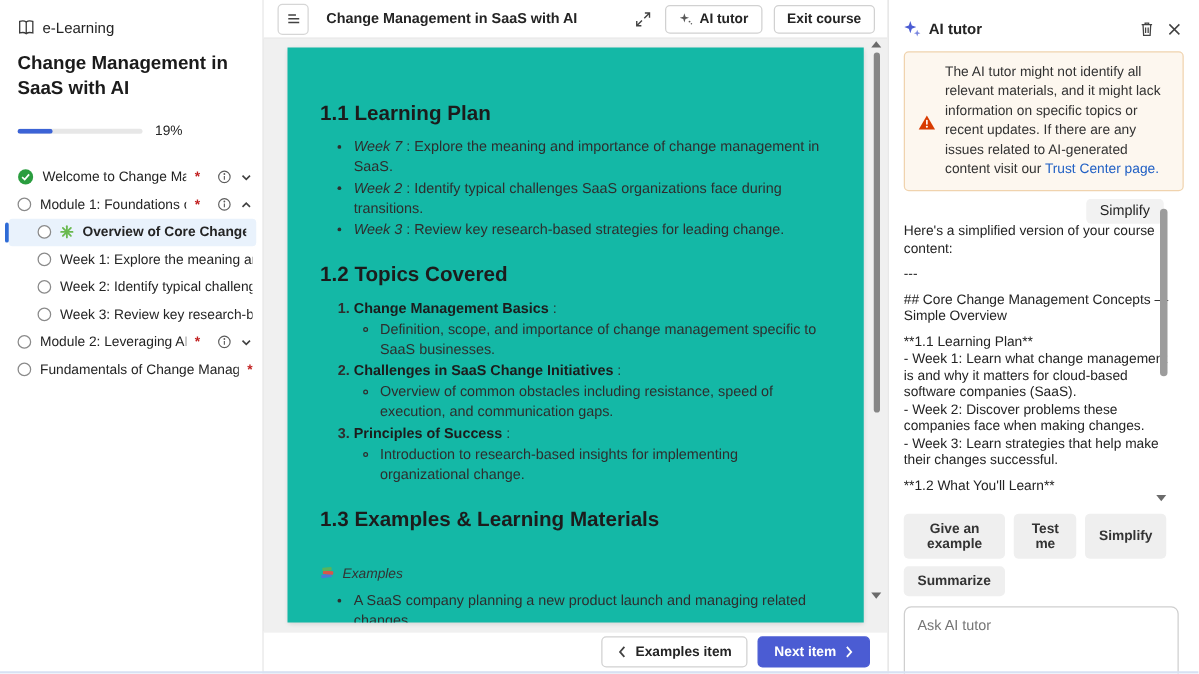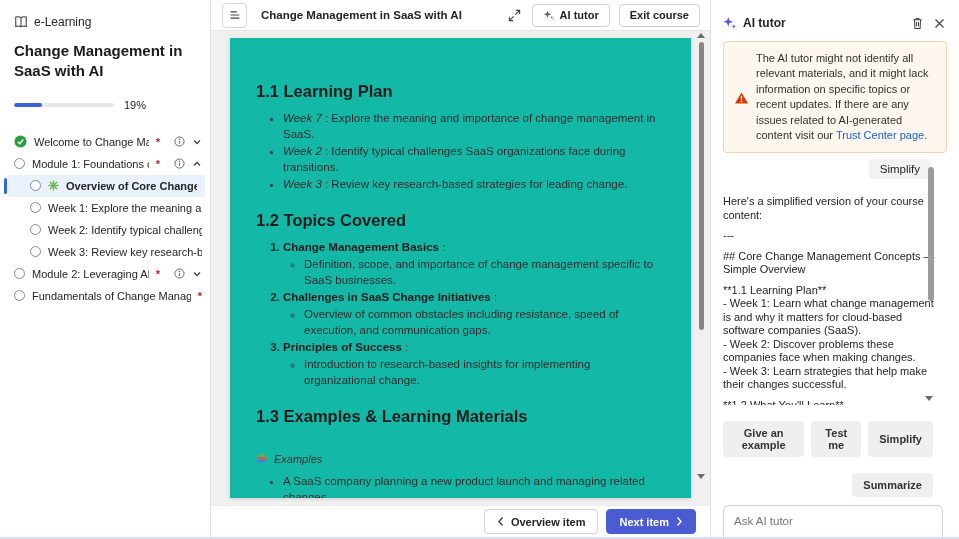--- a/index.html
+++ b/index.html
@@ -61,25 +61,25 @@
 
   
   .ai-panel{position:absolute;left:710px;top:0;width:249px;height:539px;background:#fff;border-left:1px solid #e1e1e1;padding:14px 12px 0 12px;}
   .ai-header{display:flex;align-items:center;gap:6px;}
   .ai-title{font-size:12px;font-weight:700;color:#242424;flex:1;}
   .icon-btn{background:none;border:none;padding:2px;display:flex;cursor:pointer;}
   .warn-box{margin-top:9px;background:#fdf7ef;border:1px solid #f0d3ae;border-radius:4px;padding:9px 10px;display:flex;gap:7px;font-size:11px;line-height:1.4;color:#323232;}
   .warn-box a{color:#2160c4;text-decoration:none;cursor:pointer;}
   .chat-region{position:relative;height:246px;overflow:hidden;margin-top:6px;}
   .user-chip{display:block;margin-left:auto;width:max-content;background:#f2f2f2;border-radius:4px;padding:4px 11px;font-size:11.5px;color:#242424;margin-right:16px;}
-  .msg{margin-top:16px;width:216px;font-size:11px;line-height:13.5px;color:#242424;}
+  .msg{margin-top:0;width:216px;font-size:11px;line-height:13.5px;color:#242424;}
   .msg p{margin:0 0 7px;white-space:pre-line;}
   .c-sb-thumb{position:absolute;right:13px;top:8px;width:6px;height:134px;background:#9c9c9c;border-radius:3px;cursor:pointer;}
   .c-arr-down{position:absolute;right:14px;top:237px;width:0;height:0;border-left:4px solid transparent;border-right:4px solid transparent;border-top:5px solid #6b6b6b;cursor:pointer;}
-  .chips{display:flex;justify-content:flex-end;gap:7px;margin:16px 14px 0 0;}
+  .chips{display:flex;gap:7px;margin:6px 14px 0 0;}
   .chip{background:#efefef;border:none;border-radius:4px;padding:6px 11px;font-size:11px;font-weight:700;color:#333;cursor:pointer;font-family:inherit;}
   .ask-box{margin-top:8px;margin-right:4px;border:1px solid #cfcfcf;border-radius:6px;height:60px;position:relative;padding:9px 10px;cursor:text;}
   .ask-ph{font-size:11.5px;color:#757575;}
   .ask-bottom{position:absolute;left:10px;right:10px;bottom:8px;display:flex;align-items:center;}
   .scope{display:flex;align-items:center;gap:6px;font-size:11.5px;font-weight:700;color:#242424;cursor:pointer;}
   .send{margin-left:auto;background:none;border:none;padding:2px;display:flex;cursor:pointer;}
 </style>
 </head>
 <body>
 
@@ -291,21 +291,21 @@
     <div class="m-sb-thumb"></div>
     <div class="arr down"></div>
 
     <div class="main-footer">
       <button class="ftr-btn">
         <span class="ic">
           <svg width="7" height="11" viewBox="0 0 7 11">
               <path d="M5.5 1.5 L2 5.5 L5.5 9.5" fill="none" stroke="#424242" stroke-width="1.4"></path>
             </svg>
         </span>
-        <span>Overview item</span>
+        <span>Examples item</span>
       </button>
       <button class="ftr-btn primary">
         <span>Next item</span>
         <span class="ic">
           <svg width="7" height="11" viewBox="0 0 7 11">
               <path d="M1.5 1.5 L5 5.5 L1.5 9.5" fill="none" stroke="#ffffff" stroke-width="1.4"></path>
             </svg>
         </span>
       </button>
     </div>

